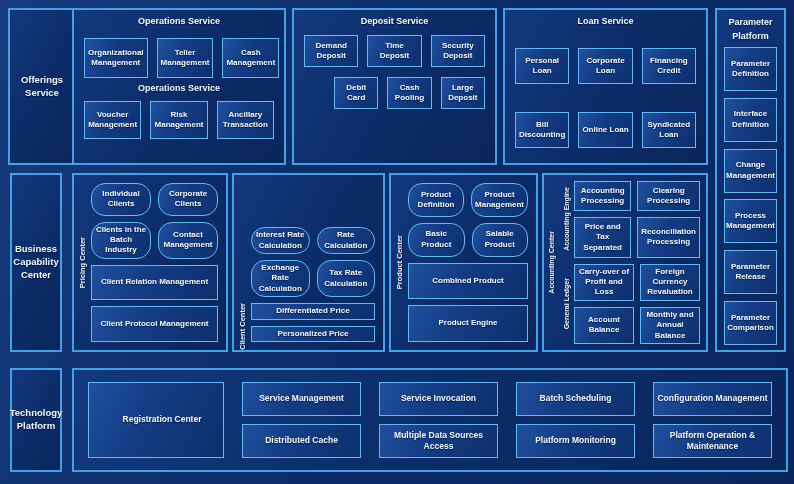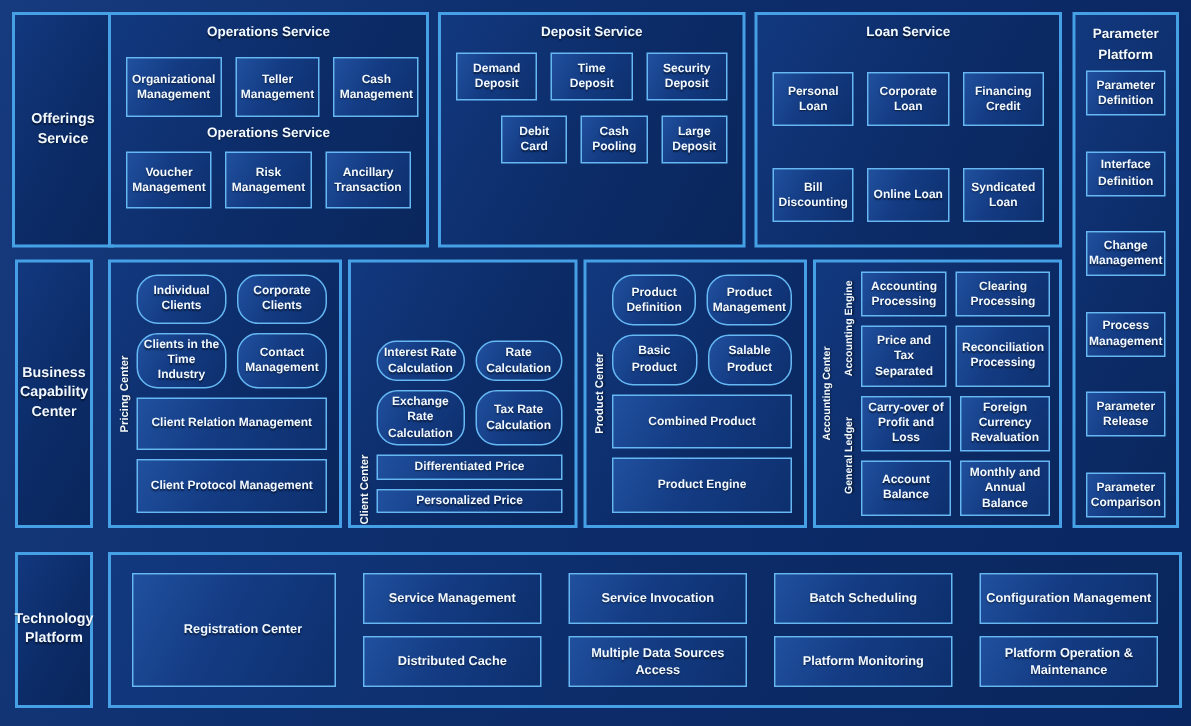--- a/index.html
+++ b/index.html
@@ -29,21 +29,21 @@
     font-size:8px;font-weight:bold;line-height:1.3;padding:2px 3px;
     text-shadow:0 1px 1px rgba(0,0,0,.55);
   }
   .trow{display:flex;gap:9px;padding:0 10px;}
   .trow .box{flex:1;}
   .midlabel{text-align:center;font-weight:bold;font-size:9px;margin-top:5px;
     text-shadow:0 1px 1px rgba(0,0,0,.55);}
   
   .pcol{display:flex;flex-direction:column;justify-content:space-between;
     padding:4px 7px 12px 7px;height:calc(100% - 26px);}
-  .pcol .box{height:30px;flex:none;}
+  .pcol .box{height:44px;flex:none;}
   
   .cap{display:flex;padding:0;}
   .vstrip{width:17px;display:flex;align-items:center;justify-content:center;flex:none;}
   .vlabel{writing-mode:vertical-rl;transform:rotate(180deg);
     font-size:7.5px;font-weight:bold;white-space:nowrap;
     text-shadow:0 1px 1px rgba(0,0,0,.55);}
   .ccontent{flex:1;display:flex;flex-direction:column;gap:6px;padding:8px 8px 8px 0;}
   .crow{display:flex;gap:7px;flex:1.1;}
   .crow .box{flex:1;border-radius:14px;}
   .wide{flex:1;}
@@ -124,21 +124,21 @@
   <div class="panel cap" style="left:72px;top:173px;width:156px;height:179px;">
     <div class="vstrip">
       <span class="vlabel">Pricing Center</span>
     </div>
     <div class="ccontent">
       <div class="crow">
         <div class="box">Individual Clients</div>
         <div class="box">Corporate Clients</div>
       </div>
       <div class="crow">
-        <div class="box">Clients in the Time Industry</div>
+        <div class="box">Clients in the Batch Industry</div>
         <div class="box">Contact Management</div>
       </div>
       <div class="box wide">Client Relation Management</div>
       <div class="box wide">Client Protocol Management</div>
     </div>
   </div>
 
   <div class="panel cap" style="left:232px;top:173px;width:153px;height:179px;align-items:flex-end;">
     <div class="vstrip">
       <span class="vlabel">Client Center</span>

